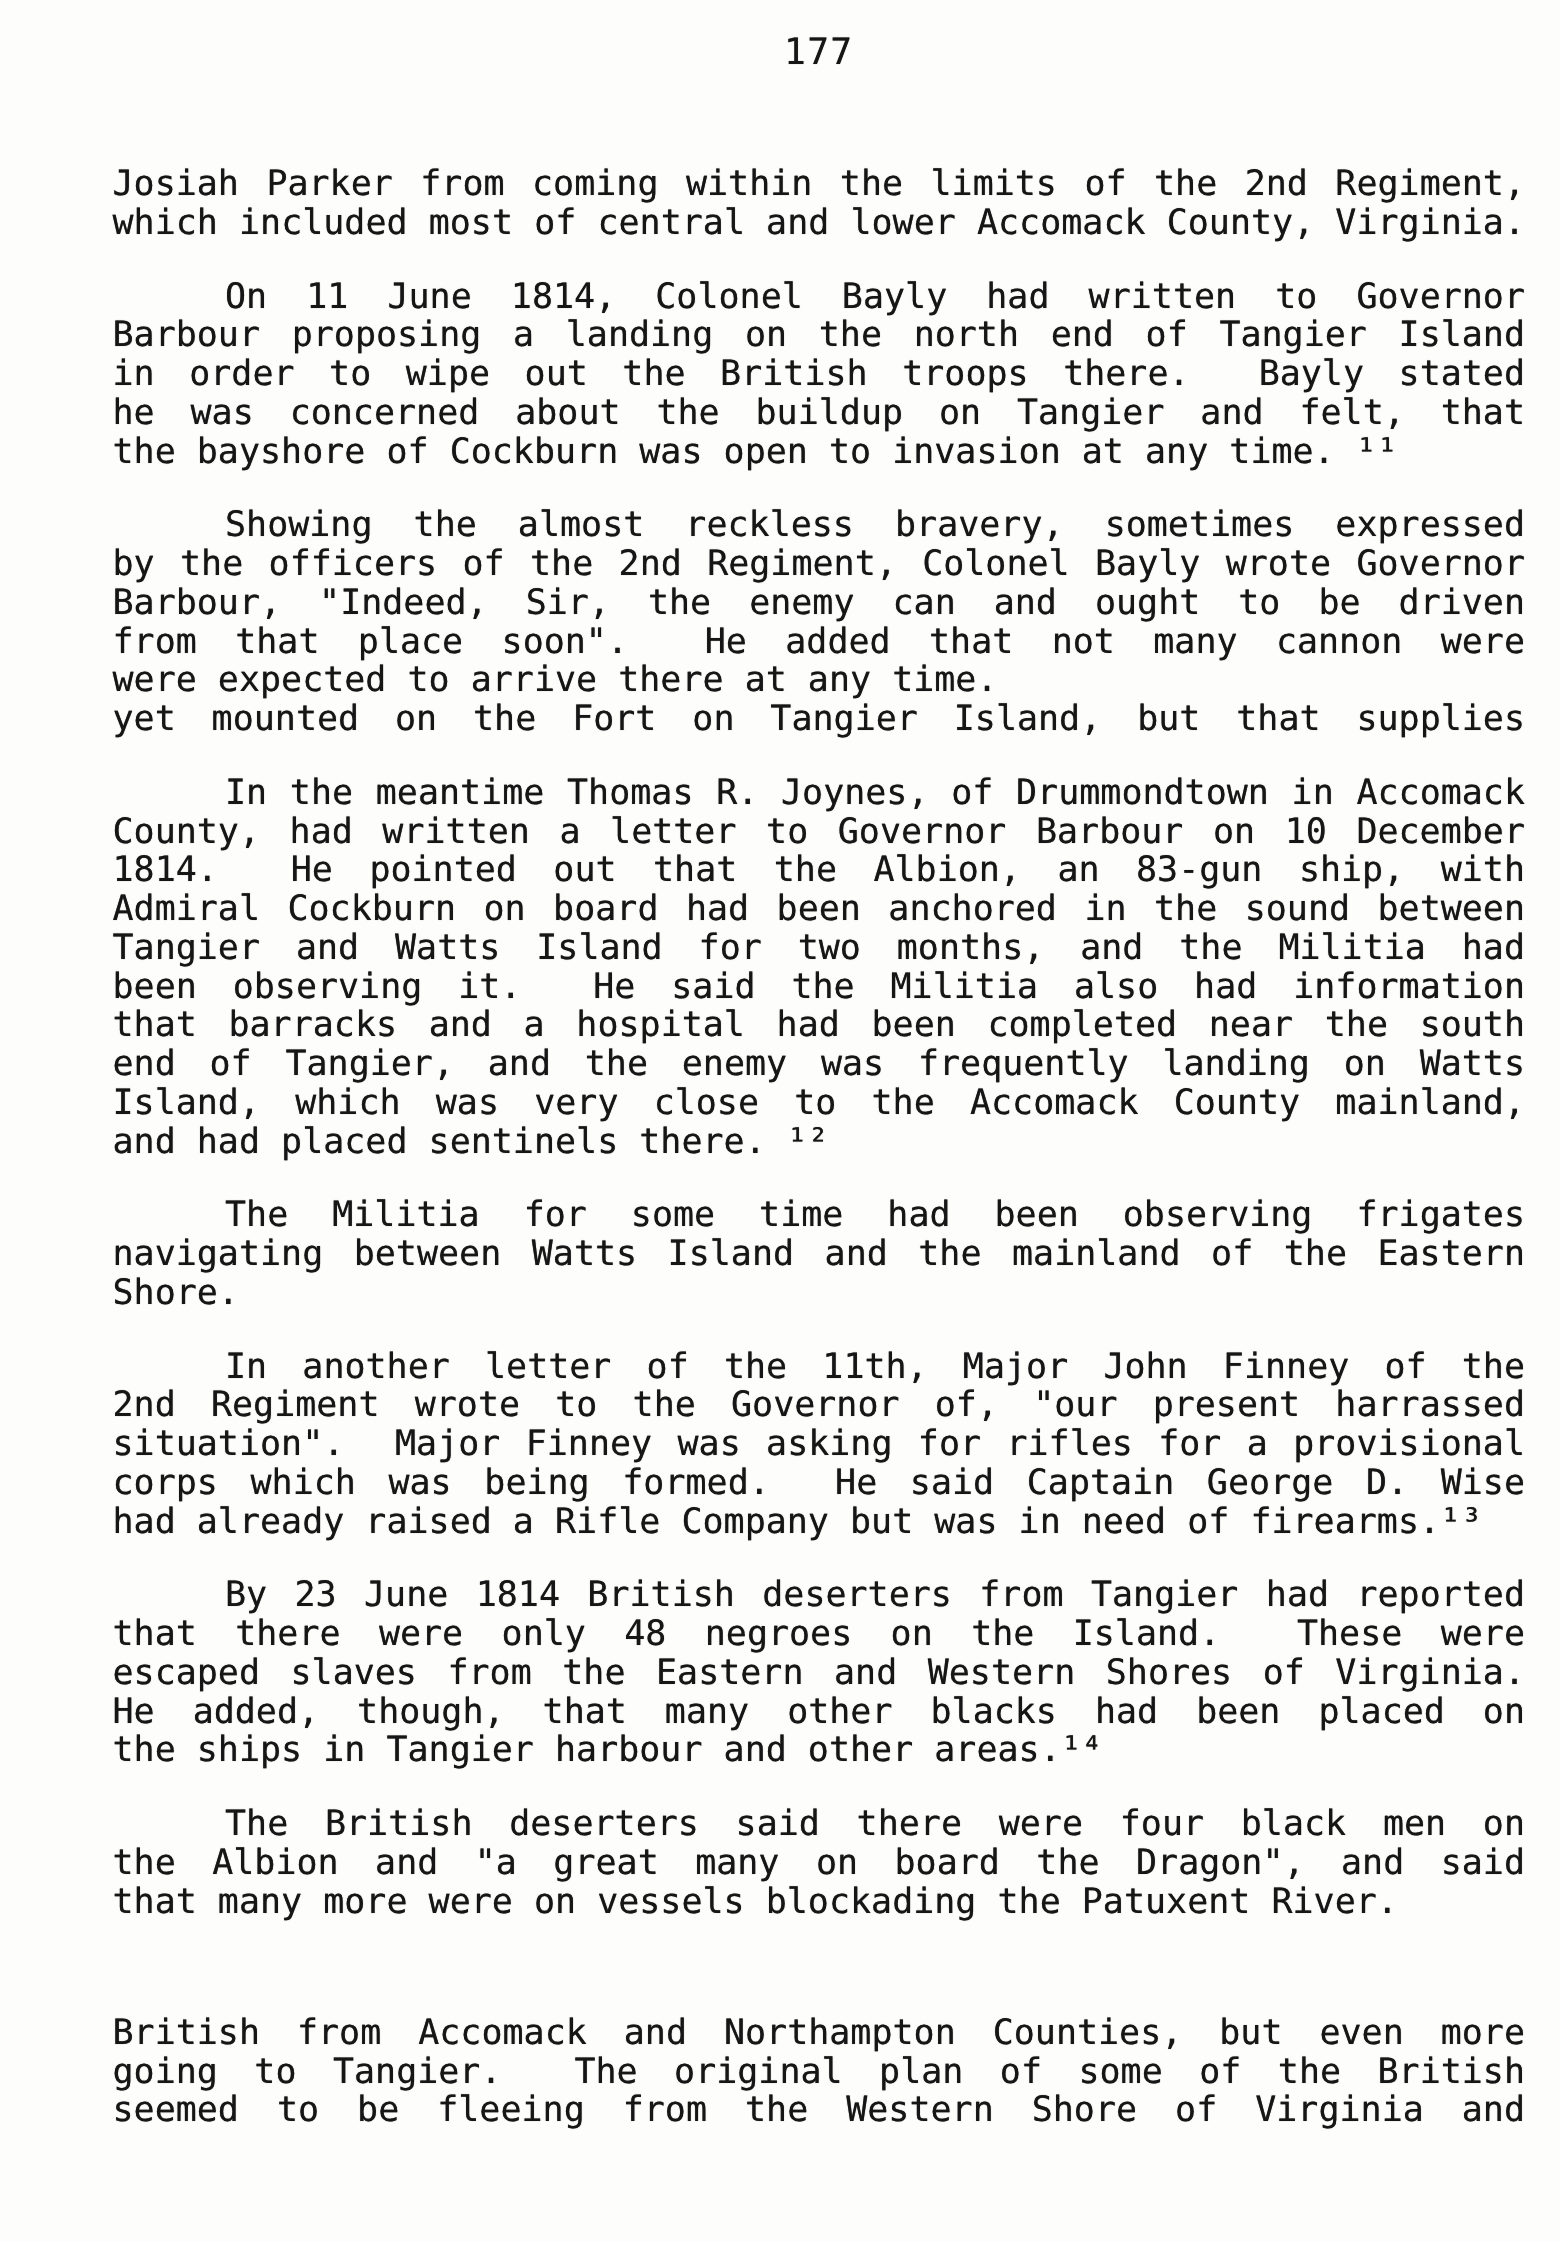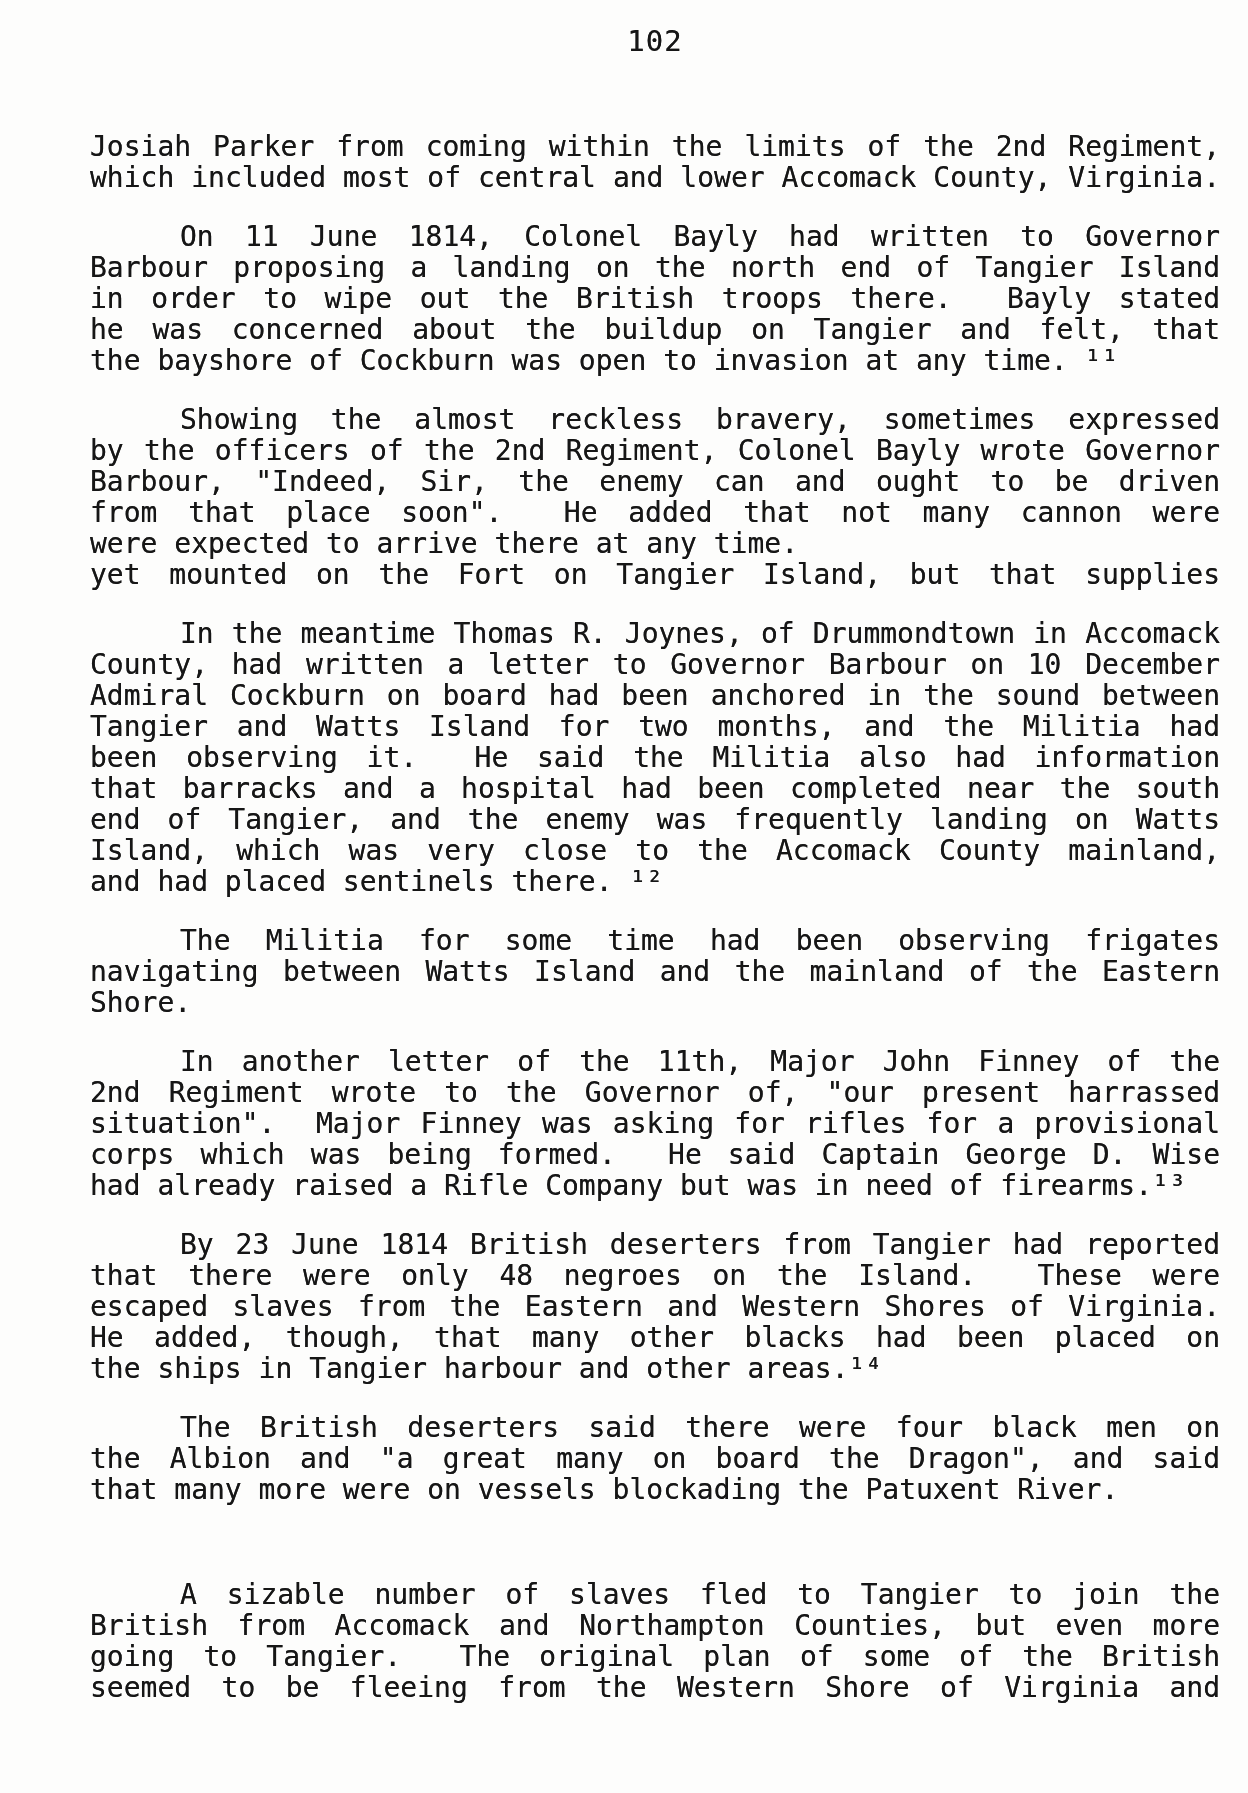--- a/index.html
+++ b/index.html
@@ -48,21 +48,21 @@
   .line.j {
     text-align: justify;
     text-align-last: justify;
   }
   .line.ind { text-indent: 90px; }
 </style>
 </head>
 <body>
 
 <div class="page">
-  <div class="page-number">102</div>
+  <div class="page-number">177</div>
   <div class="body" id="page-body">
       <div class="paragraph">
         <div class="line j">Josiah Parker from coming within the limits of the 2nd Regiment,</div>
         <div class="line j">which included most of central and lower Accomack County, Virginia.</div>
       </div>
       <div class="paragraph">
         <div class="line j ind">On 11 June 1814, Colonel Bayly had written to Governor</div>
         <div class="line j">Barbour proposing a landing on the north end of Tangier Island</div>
         <div class="line j">in order to wipe out the British troops there.&nbsp; Bayly stated</div>
         <div class="line j">he was concerned about the buildup on Tangier and felt, that</div>
@@ -72,20 +72,21 @@
         <div class="line j ind">Showing the almost reckless bravery, sometimes expressed</div>
         <div class="line j">by the officers of the 2nd Regiment, Colonel Bayly wrote Governor</div>
         <div class="line j">Barbour, "Indeed, Sir, the enemy can and ought to be driven</div>
         <div class="line j">from that place soon".&nbsp; He added that not many cannon were</div>
         <div class="line">were expected to arrive there at any time.</div>
         <div class="line j">yet mounted on the Fort on Tangier Island, but that supplies</div>
       </div>
       <div class="paragraph">
         <div class="line j ind">In the meantime Thomas R. Joynes, of Drummondtown in Accomack</div>
         <div class="line j">County, had written a letter to Governor Barbour on 10 December</div>
+        <div class="line j">1814.&nbsp; He pointed out that the Albion, an 83-gun ship, with</div>
         <div class="line j">Admiral Cockburn on board had been anchored in the sound between</div>
         <div class="line j">Tangier and Watts Island for two months, and the Militia had</div>
         <div class="line j">been observing it.&nbsp; He said the Militia also had information</div>
         <div class="line j">that barracks and a hospital had been completed near the south</div>
         <div class="line j">end of Tangier, and the enemy was frequently landing on Watts</div>
         <div class="line j">Island, which was very close to the Accomack County mainland,</div>
         <div class="line">and had placed sentinels there. ¹²</div>
       </div>
       <div class="paragraph">
         <div class="line j ind">The Militia for some time had been observing frigates</div>
@@ -105,19 +106,18 @@
         <div class="line j">escaped slaves from the Eastern and Western Shores of Virginia.</div>
         <div class="line j">He added, though, that many other blacks had been placed on</div>
         <div class="line">the ships in Tangier harbour and other areas.¹⁴</div>
       </div>
       <div class="paragraph">
         <div class="line j ind">The British deserters said there were four black men on</div>
         <div class="line j">the Albion and "a great many on board the Dragon", and said</div>
         <div class="line">that many more were on vessels blockading the Patuxent River.</div>
       </div>
       <div class="paragraph big-gap">
-        <div class="line j ind">A sizable number of slaves fled to Tangier to join the</div>
         <div class="line j">British from Accomack and Northampton Counties, but even more</div>
         <div class="line j">going to Tangier.&nbsp; The original plan of some of the British</div>
         <div class="line j">seemed to be fleeing from the Western Shore of Virginia and</div>
       </div>
     </div>
 </div>
 
 </body></html>

